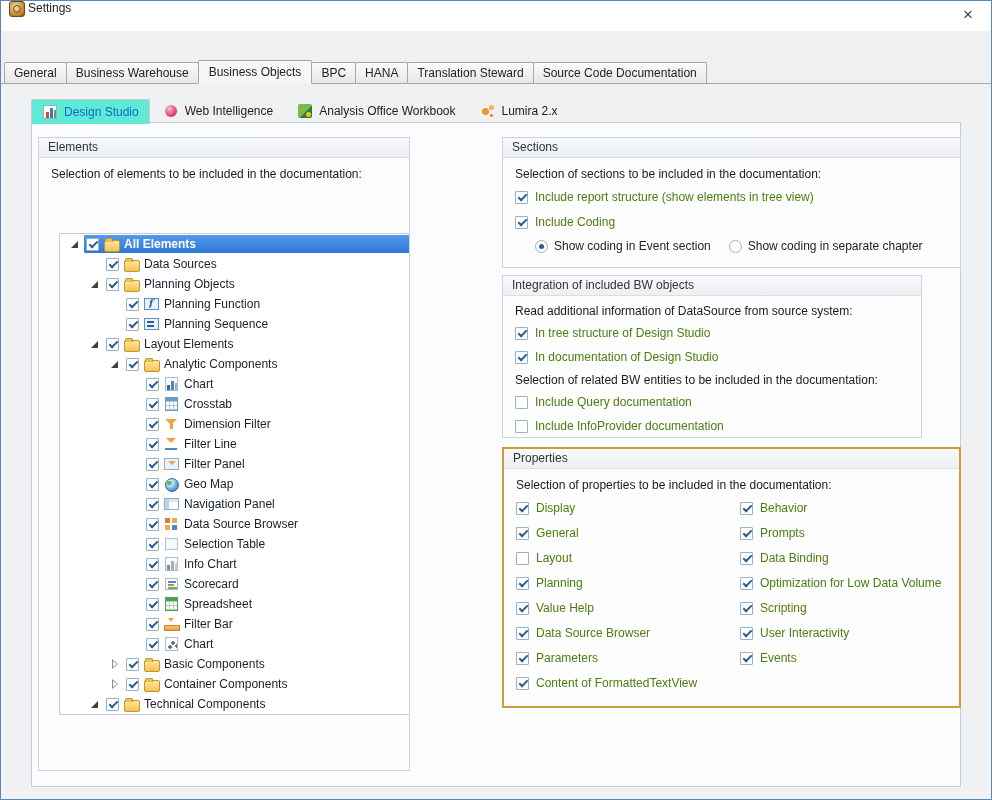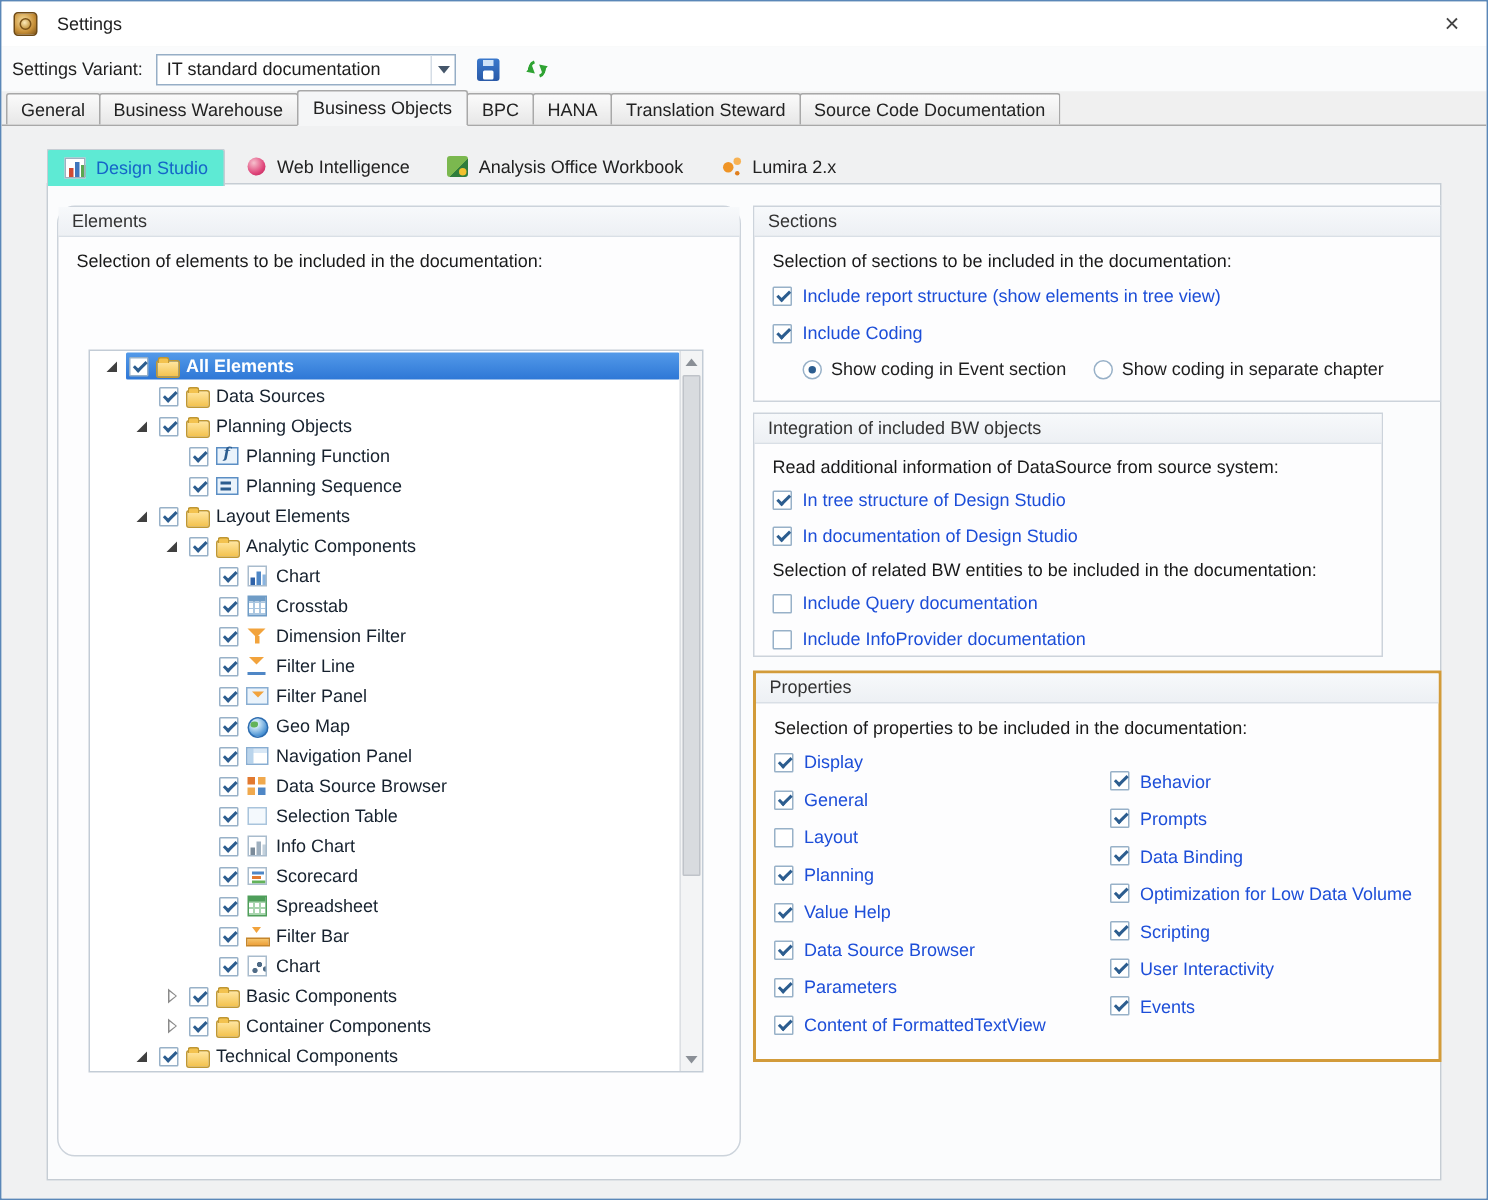--- a/index.html
+++ b/index.html
@@ -1,21 +1,21 @@
 <!DOCTYPE html>
 <html><head>
 <meta charset="utf-8">
 <style>
   html,body{margin:0;padding:0;background:#d8d8d8;overflow:hidden;}
   *{box-sizing:border-box;}
   .window{position:relative;width:992px;height:800px;border:1px solid #5a87b8;background:#f0f0f0;
     font-family:"Liberation Sans",sans-serif;font-size:12px;color:#1e1e1e;overflow:hidden;}
 
   
-  .titlebar{position:absolute;left:0;top:0;right:0;height:30px;background:#fff;display:flex;align-items:center;padding:0 8px;gap:13px;}
+  .titlebar{position:absolute;left:0;top:0;right:0;height:30px;background:#fff;display:flex;padding:0 8px;gap:3px;}
   .app-icon{width:16px;height:16px;border-radius:3px;background:radial-gradient(circle at 40% 35%,#f7dfa0,#c89038 60%,#7a5218);border:1px solid #6e4a16;position:relative;}
   .app-icon::after{content:"";position:absolute;inset:3px;border-radius:50%;border:1px solid #7a5218;background:radial-gradient(circle at 40% 35%,#fce9b8,#b5801f);}
   .title{flex:1;color:#222;}
   .close{width:30px;text-align:center;font-size:17px;color:#444;cursor:default;line-height:28px;}
 
   
   .toolbar{position:absolute;left:0;top:30px;right:0;height:30px;background:#fafbfc;display:flex;align-items:center;padding:0 7px;gap:9px;}
   .vlabel{color:#1e1e1e;}
   .combo{width:200px;height:21px;background:#fff;border:1px solid #96aec6;display:flex;align-items:center;}
   .combo-text{flex:1;padding:0 6px;white-space:nowrap;overflow:hidden;}
@@ -48,42 +48,42 @@
     background-size:3px 6px,3px 10px,3px 8px;background-position:2px 6px,6px 2px,10px 4px;background-repeat:no-repeat;}
   .sic-web-intelligence-icon::before{content:"";position:absolute;left:2px;top:2px;width:12px;height:12px;border-radius:50%;
     background:radial-gradient(circle at 35% 30%,#f6c0cd,#e0467b 60%,#b51d50);}
   .sic-analysis-office-icon::before{content:"";position:absolute;inset:1px;border-radius:2px;background:linear-gradient(135deg,#7bb84f 0 55%,#2f7d3d 55%);}
   .sic-analysis-office-icon::after{content:"";position:absolute;right:2px;bottom:2px;width:5px;height:5px;border-radius:50%;background:#f2c12e;}
   .sic-lumira-icon::before{content:"";position:absolute;left:2px;top:5px;width:7px;height:7px;border-radius:50%;background:#ef9426;}
   .sic-lumira-icon::after{content:"";position:absolute;left:9px;top:2px;width:5px;height:5px;border-radius:50%;background:#f7b254;box-shadow:0 8px 0 -1px #e07f1e;}
 
   
   .group{position:absolute;border:1px solid #ccd3db;background:#fdfdfe;}
-  .g-elements{left:6px;top:14px;width:456px;height:634px;border-radius:12px;}
+  .g-elements{left:6px;top:14px;width:372px;height:634px;}
   .g-sections{left:470px;top:14px;width:459px;height:131px;}
   .g-integration{left:470px;top:152px;width:420px;height:163px;}
   .g-properties{left:470px;top:324px;width:459px;height:261px;border-width:2px;}
   .gcap{height:20px;line-height:19px;padding:0 9px;background:linear-gradient(#f7f9fb,#edf0f4);border-bottom:1px solid #d9dfe6;color:#333;}
   .gbody{position:relative;height:calc(100% - 21px);overflow:hidden;}
   .desc{margin:9px 12px 8px;color:#1a1a1a;}
   .g-integration .desc{margin:8px 12px 7px;}
   .g-integration .desc.desc2{margin-top:2px;}
 
   
   .cb{width:13px;height:13px;border:1px solid #98b1c8;background:#fff;position:relative;flex:0 0 13px;border-radius:1px;}
   .cb.checked::after{content:"";position:absolute;left:2px;top:2px;width:7px;height:3px;border-left:2px solid #2c5d8f;border-bottom:2px solid #2c5d8f;transform:rotate(-45deg);}
   .radio{width:13px;height:13px;border:1px solid #98b1c8;border-radius:50%;background:#fff;position:relative;flex:0 0 13px;}
   .radio.selected::after{content:"";position:absolute;left:3px;top:3px;width:5px;height:5px;border-radius:50%;background:#2c5d8f;}
-  .check-row{display:flex;align-items:center;gap:7px;margin:0 12px 9px;height:16px;color:#1d4ed8;}
+  .check-row{display:flex;align-items:center;gap:7px;margin:0 12px 9px;height:16px;color:#4d7c0f;}
   .g-integration .check-row{margin-bottom:8px;}
   .radio-row{display:flex;gap:18px;margin:2px 12px 0 32px;}
   .radio-item{display:flex;align-items:center;gap:6px;}
 
   
-  .props-cols{display:flex;align-items:center;}
+  .props-cols{display:flex;}
   .pcol{width:224px;}
   .pcol.right{flex:1;}
 
   
   .tree{position:absolute;left:20px;top:75px;width:410px;height:482px;background:#fff;border:1px solid #c3ccd6;}
   #tree{position:absolute;inset:0 15px 0 0;overflow:hidden;}
   .tree-row{display:flex;align-items:center;height:20px;color:#16212e;}
   .arrow{flex:0 0 18px;height:100%;position:relative;}
   .arrow.expanded::before{content:"";position:absolute;left:5px;top:7px;border-left:7px solid transparent;border-bottom:7px solid #404040;}
   .arrow.collapsed::before{content:"";position:absolute;left:6px;top:5px;border-top:5px solid transparent;border-bottom:5px solid transparent;border-left:6px solid #8a8a8a;}
@@ -149,33 +149,20 @@
 <body>
 
 <div class="window">
 
   <div class="titlebar">
     <span class="app-icon"></span>
     <span class="title">Settings</span>
     <span class="close">×</span>
   </div>
 
-  <div class="toolbar">
-    <span class="vlabel">Settings Variant:</span>
-    <div class="combo">
-      <span class="combo-text">IT standard documentation</span>
-      <span class="combo-arrow"></span>
-    </div>
-    <div class="tbtn">
-        <span class="save-icon"></span>
-      </div>
-    <div class="tbtn">
-        <span class="refresh-icon"></span>
-      </div>
-  </div>
 
   <div class="main-tabs" id="main-tabs">
       <div class="tab"><span class="tab-label">General</span></div>
       <div class="tab"><span class="tab-label">Business Warehouse</span></div>
       <div class="tab active"><span class="tab-label">Business Objects</span></div>
       <div class="tab"><span class="tab-label">BPC</span></div>
       <div class="tab"><span class="tab-label">HANA</span></div>
       <div class="tab"><span class="tab-label">Translation Steward</span></div>
       <div class="tab"><span class="tab-label">Source Code Documentation</span></div>
     </div>

